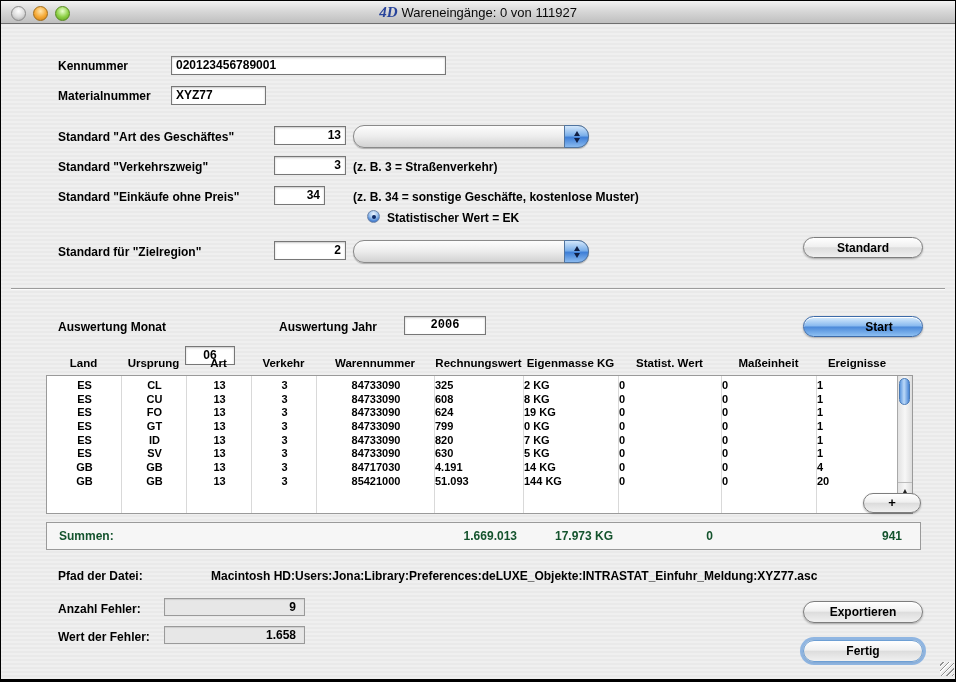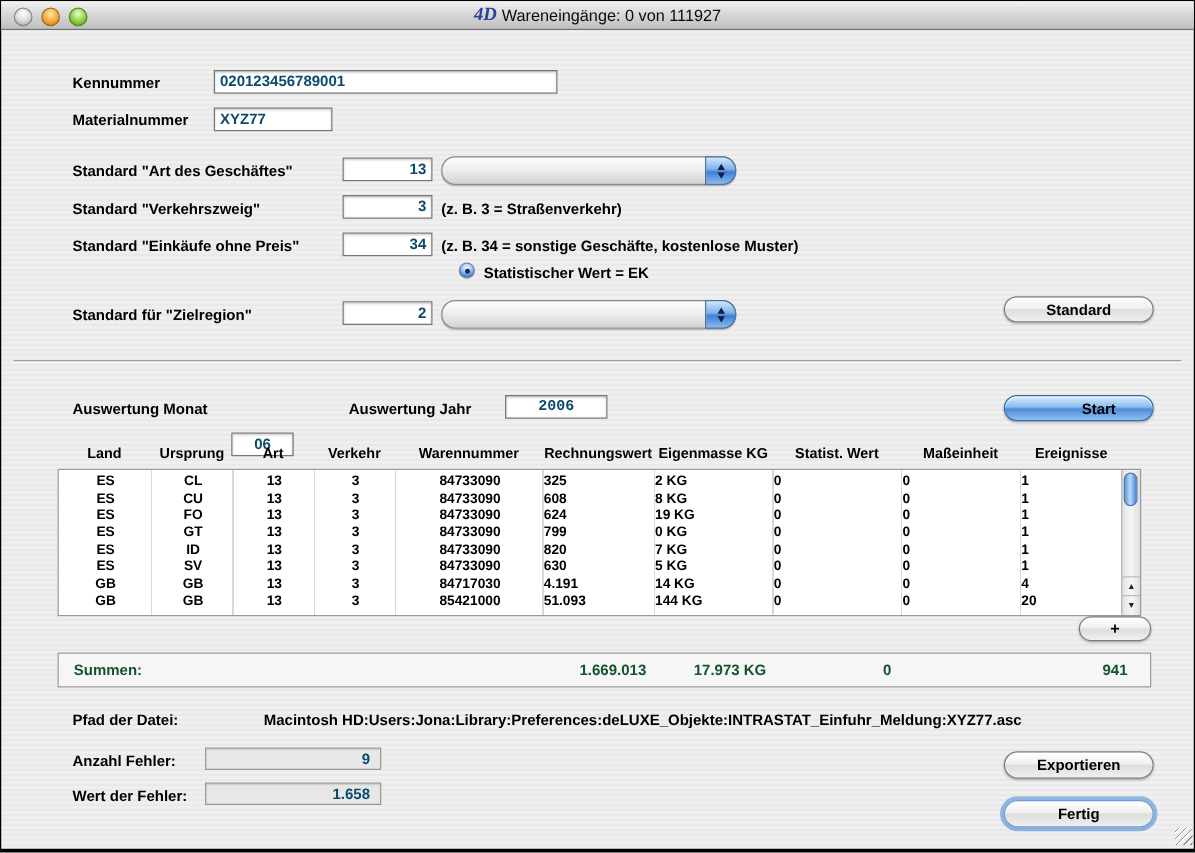--- a/index.html
+++ b/index.html
@@ -12,21 +12,21 @@
   .title-wrap{position:absolute;left:0;right:0;top:0;height:22px;display:flex;
     align-items:center;justify-content:center;gap:4px;font-size:13px;color:#0a0a0a;}
   .fourd{color:#27439b;font-weight:bold;font-style:italic;font-family:"Liberation Serif",serif;font-size:15px;}
   .tl{position:absolute;top:5px;width:13px;height:13px;border-radius:50%;}
   .tl.gray{left:10px;background:radial-gradient(circle at 50% 32%,#ffffff,#d9d9d9 55%,#9e9e9e);border:1px solid #8a8a8a;}
   .tl.orange{left:32px;background:radial-gradient(circle at 50% 32%,#ffe6ad,#f5a834 55%,#c67c18);border:1px solid #a26c16;}
   .tl.green{left:54px;background:radial-gradient(circle at 50% 32%,#eaffcf,#8ccf43 55%,#5c9a1f);border:1px solid #588a20;}
   .lbl{position:absolute;font-size:12px;font-weight:bold;color:#000;white-space:pre;}
   .field{position:absolute;background:#fff;border:1px solid #777;
     box-shadow:inset 0 1px 2px rgba(0,0,0,.22);font-size:12px;font-weight:bold;
-    color:#0c4a6e;box-sizing:border-box;}
+    color:#000000;box-sizing:border-box;}
   .field.left{padding-left:4px;text-align:left;}
   .field.right{padding-right:4px;text-align:right;}
   .field.center{text-align:center;}
   .field.gray{background:#e7e7e7;border-color:#9a9a9a;box-shadow:inset 0 1px 1px rgba(0,0,0,.12);padding-right:8px;text-align:right;}
   .popup{position:absolute;width:236px;height:23px;border-radius:11px;border:1px solid #8a8a8a;
     background:linear-gradient(180deg,#fdfdfd 0%,#ececec 50%,#d2d2d2 100%);
     box-shadow:0 1px 1px rgba(0,0,0,.25);box-sizing:border-box;}
   .popup-cap{position:absolute;right:-1px;top:-1px;bottom:-1px;width:23px;border-radius:0 11px 11px 0;
     background:linear-gradient(180deg,#d3e7fb 0%,#7cb0ea 45%,#3f7fd7 55%,#8abaef 100%);
     border:1px solid #50749f;display:flex;flex-direction:column;align-items:center;justify-content:center;gap:2px;}
@@ -38,21 +38,21 @@
   .btn{position:absolute;height:21px;width:120px;border-radius:11px;border:1px solid #7d7d7d;
     background:linear-gradient(180deg,#ffffff 0%,#f0f0f0 45%,#dddddd 52%,#f0f0f0 100%);
     box-shadow:0 1px 2px rgba(0,0,0,.3), inset 0 1px 0 #fff;
     font-size:12px;font-weight:bold;color:#000;text-align:center;line-height:20px;box-sizing:border-box;cursor:default;}
   .btn.blue{background:linear-gradient(180deg,#d9ecfc 0%,#8cbcf0 45%,#4d8bda 54%,#8ec0f2 100%);border-color:#3c6aa8;}
   .btn.glow{box-shadow:0 0 0 3px rgba(120,168,222,.8), 0 1px 2px rgba(0,0,0,.3);border-color:#6d9fd4;}
   .hr{position:absolute;left:10px;right:10px;top:287px;height:1px;background:#9c9c9c;box-shadow:0 1px 0 #fbfbfb;}
   .thead{position:absolute;left:45px;top:356px;width:852px;height:15px;display:grid;
     grid-template-columns:75px 65px 65px 65px 118px 89px 95px 103px 95px 82px;}
   .thead .tcell{font-size:11.5px;font-weight:bold;}
-  .tablebox{position:absolute;left:45px;top:374px;width:867px;height:118px;background:#fff;
+  .tablebox{position:absolute;left:45px;top:374px;width:867px;height:139px;background:#fff;
     border:1px solid #9a9a9a;box-sizing:border-box;}
   .tbody{position:absolute;left:0;top:0;bottom:0;width:852px;padding-top:3px;box-sizing:border-box;
     background:repeating-linear-gradient(90deg,transparent 0 74px,#d9d9d9 74px 75px,transparent 75px 139px,#d9d9d9 139px 140px,transparent 140px 204px,#d9d9d9 204px 205px,transparent 205px 269px,#d9d9d9 269px 270px,transparent 270px 387px,#d9d9d9 387px 388px,transparent 388px 476px,#d9d9d9 476px 477px,transparent 477px 571px,#d9d9d9 571px 572px,transparent 572px 674px,#d9d9d9 674px 675px,transparent 675px 769px,#d9d9d9 769px 770px,transparent 770px 852px);}
   .trow{display:grid;grid-template-columns:75px 65px 65px 65px 118px 89px 95px 103px 95px 82px;height:13.7px;}
   .tcell{font-size:11px;font-weight:bold;line-height:13.7px;color:#000;}
   .cc{text-align:center;}
   .cr{padding-right:23px;}
   .vsb{position:absolute;right:0;top:0;bottom:0;width:15px;border-left:1px solid #a8a8a8;box-sizing:border-box;
     background:linear-gradient(90deg,#e2e2e2,#f7f7f7 50%,#dedede);}
   .vsb-thumb{position:absolute;top:2px;left:1px;width:11px;height:27px;border-radius:6px;
@@ -97,21 +97,21 @@
         <div class="tri-up"></div>
         <div class="tri-down"></div>
       </div>
   </div>
 
   <div class="lbl" style="left:57px;top:159px;">Standard "Verkehrszweig"</div>
   <div class="field right" style="left:273px;top:155px;width:72px;height:19px;line-height:17px;">3</div>
   <div class="lbl" style="left:352px;top:159px;">(z. B. 3 = Straßenverkehr)</div>
 
   <div class="lbl" style="left:57px;top:189px;">Standard "Einkäufe ohne Preis"</div>
-  <div class="field right" style="left:273px;top:185px;width:72px;height:19px;line-height:17px;">34</div>
+  <div class="field right" style="left:273px;top:185px;width:51px;height:19px;line-height:17px;">34</div>
   <div class="lbl" style="left:352px;top:189px;">(z. B. 34 = sonstige Geschäfte, kostenlose Muster)</div>
 
   <div class="radio" style="left:366px;top:209px;"></div>
   <div class="lbl" style="left:386px;top:210px;">Statistischer Wert = EK</div>
 
   <div class="lbl" style="left:57px;top:244px;">Standard für "Zielregion"</div>
   <div class="field right" style="left:273px;top:240px;width:72px;height:19px;line-height:17px;">2</div>
   <div class="popup" style="left:352px;top:239px;">
     <div class="popup-cap">
         <div class="tri-up"></div>

